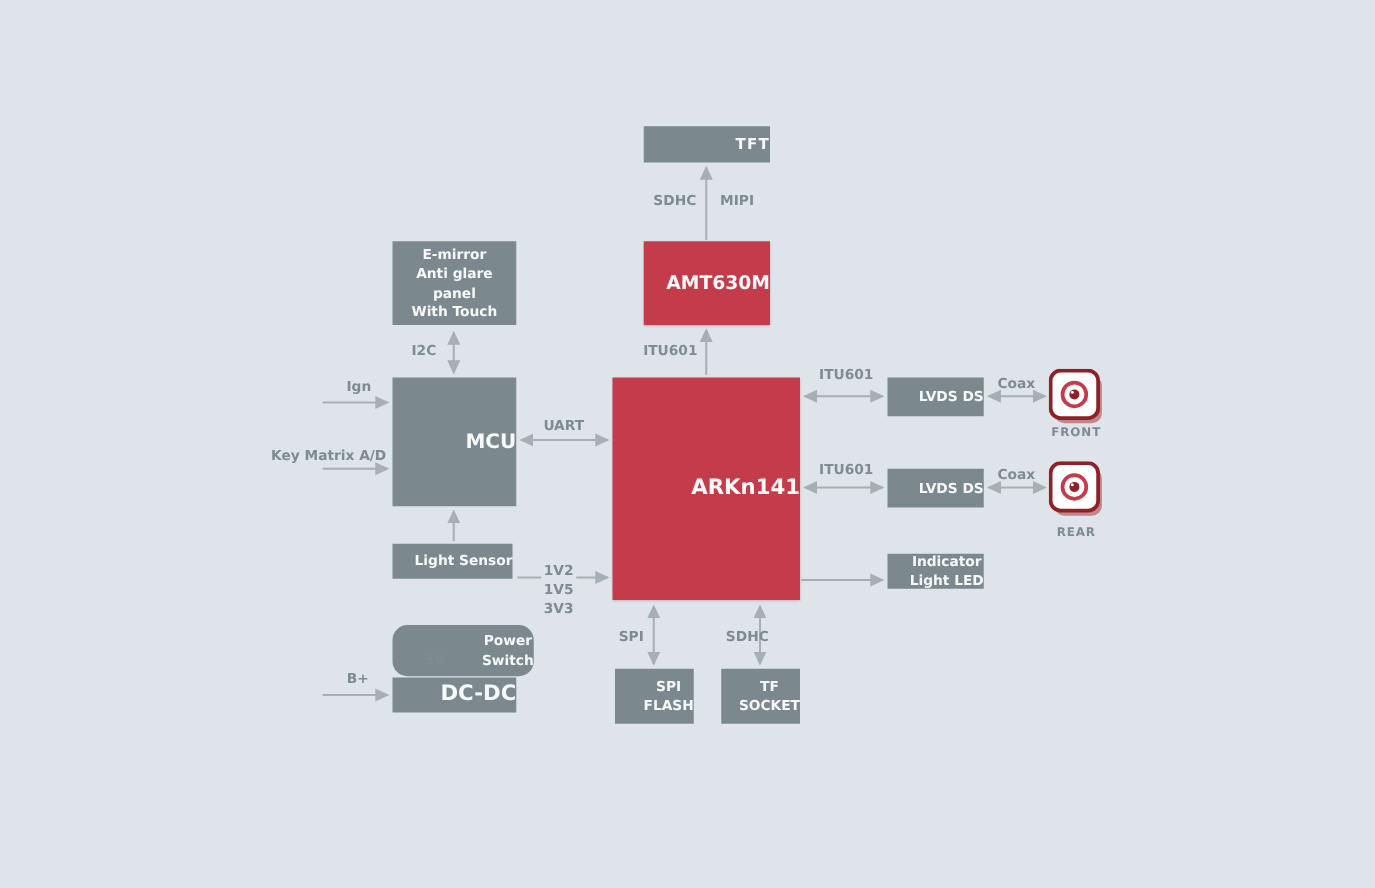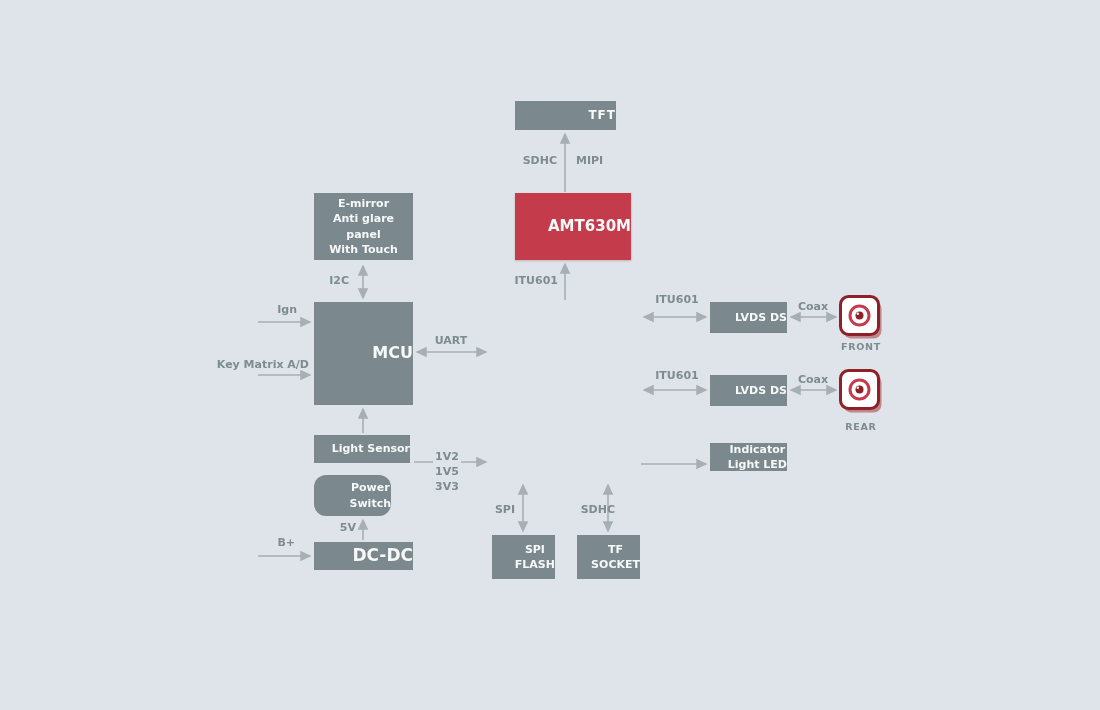--- a/index.html
+++ b/index.html
@@ -4,21 +4,21 @@
 <style>
   html,body{margin:0;padding:0;}
   body{background:#dee4e9;font-family:"DejaVu Sans","Liberation Sans",sans-serif;}
   #canvas{position:relative;width:1100px;height:710px;background:#dee4e9;overflow:hidden;}
   .wires{position:absolute;left:0;top:0;z-index:1;}
   .wires line{stroke:#a5afb4;stroke-width:1.6;}
   .block{position:absolute;z-index:2;display:flex;align-items:center;justify-content:flex-end;
          color:#f7f8f8;font-weight:bold;text-align:center;}
   .block span{white-space:pre-line;line-height:1.4;}
   .gray{background:#7b898e;}
-  .red{background:#c43b4c;box-shadow:0 1px 2px rgba(120,30,40,.25);padding-left:15px;}
+  .red{background:#c43b4c;box-shadow:0 1px 2px rgba(120,30,40,.25);}
   .lbl{position:absolute;z-index:3;font-weight:bold;font-size:11px;color:#7e8c92;
        white-space:nowrap;line-height:1.2;}
   .lbl.multiline{white-space:pre-line;line-height:15px;background:#dee4e9;padding:0 2px;}
   .cam{position:absolute;z-index:2;}
   .camlabel{position:absolute;z-index:3;font-weight:bold;font-size:9.5px;letter-spacing:.7px;
             color:#7e8c92;transform:translateX(-50%);}
 </style>
 </head>
 <body>
 
@@ -60,39 +60,42 @@
   <div class="block gray" style="left:314px;top:193px;width:99px;height:67px;font-size:11px;">
     <span>E-mirror
 Anti glare panel
 With Touch</span>
   </div>
 
   <div class="block gray" style="left:314px;top:302px;width:99px;height:103px;font-size:16px;">
     <span>MCU</span>
   </div>
 
+  <div class="block red" style="left:490px;top:302px;width:150px;height:178px;font-size:17px;">
+    <span>ARKn141</span>
+  </div>
 
   <div class="block gray" style="left:710px;top:302px;width:77px;height:31px;font-size:11px;">
     <span>LVDS DS</span>
   </div>
 
   <div class="block gray" style="left:710px;top:375px;width:77px;height:31px;font-size:11px;">
     <span>LVDS DS</span>
   </div>
 
   <div class="block gray" style="left:710px;top:443px;width:77px;height:28px;font-size:11px;">
     <span>Indicator
 Light LED</span>
   </div>
 
   <div class="block gray" style="left:314px;top:435px;width:96px;height:28px;font-size:11px;">
     <span>Light Sensor</span>
   </div>
 
-  <div class="block gray" style="left:314px;top:475px;width:77px;height:41px;font-size:11px;border-radius:12px;">
+  <div class="block gray" style="left:314px;top:500px;width:113px;height:41px;font-size:11px;border-radius:12px;">
     <span>Power
 Switch</span>
   </div>
 
   <div class="block gray" style="left:314px;top:542px;width:99px;height:28px;font-size:17px;">
     <span>DC-DC</span>
   </div>
 
   <div class="block gray" style="left:492px;top:535px;width:63px;height:44px;font-size:11px;">
     <span>SPI

